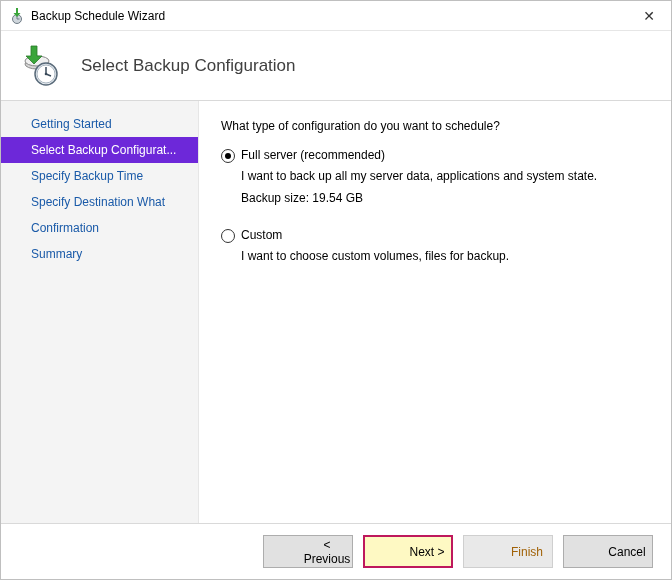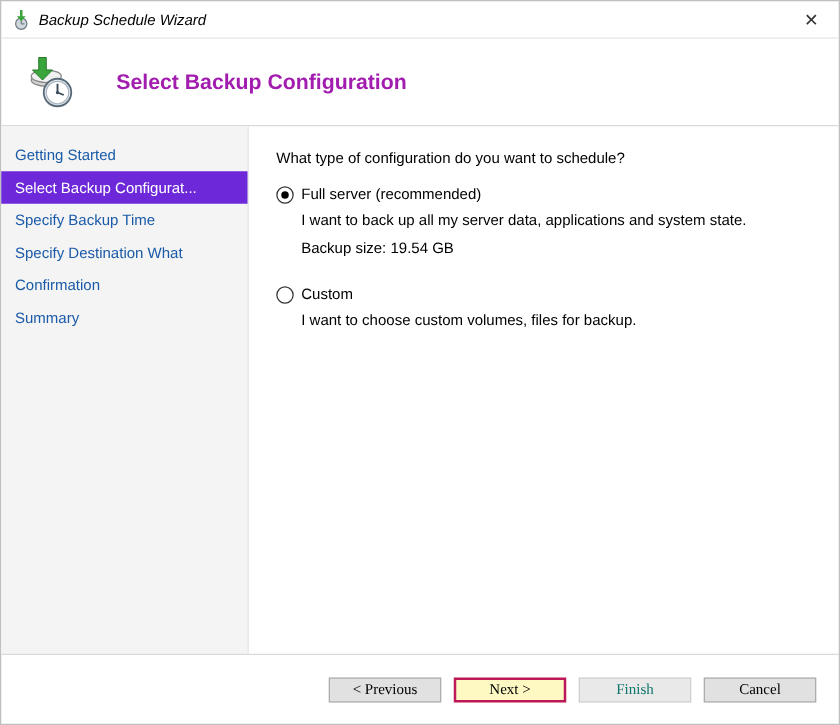--- a/index.html
+++ b/index.html
@@ -29,21 +29,21 @@
     border-bottom: 1px solid #e6e6e6;
   }
   .titlebar .app-icon {
     width: 16px;
     height: 16px;
     margin-right: 6px;
     display: flex;
     align-items: center;
     justify-content: center;
   }
-  .titlebar .title { flex: 1; font-style: italic; }
+  .titlebar .title { flex: 1; }
   .titlebar .close {
     width: 44px;
     height: 30px;
     display: flex;
     align-items: center;
     justify-content: center;
     font-family: Arial, sans-serif;
     font-size: 14px;
     color: #333;
   }
@@ -57,39 +57,39 @@
   }
   .header .big-icon {
     width: 48px;
     height: 48px;
     margin-right: 18px;
     display: flex;
     align-items: center;
     justify-content: center;
   }
   .header h1 {
-    margin: 12px;
+    margin: 0;
     font-size: 17px;
-    font-weight: 700;
-    color: #a21caf;
+    font-weight: 400;
+    color: #404040;
   }
 
   .body {
     flex: 1;
     display: flex;
     min-height: 0;
   }
   .sidebar {
     width: 198px;
     background: #f4f4f4;
     border-right: 1px solid #e6e6e6;
     padding-top: 10px;
   }
   .sidebar .step {
-    padding: 5px 12px 5px 11px;
+    padding: 5px 12px 5px 30px;
     color: #1a5aa8;
     cursor: default;
     white-space: nowrap;
     overflow: hidden;
     text-overflow: ellipsis;
     line-height: 16px;
   }
   .sidebar .step.active {
     background: #6d28d9;
     color: #fff;
@@ -141,37 +141,38 @@
     height: 56px;
     border-top: 1px solid #d9d9d9;
     display: flex;
     align-items: center;
     justify-content: flex-end;
     padding-right: 18px;
     gap: 10px;
   }
   .btn {
     width: 90px;
-    height: 20px;
+    height: 33px;
     border: 1px solid #adadad;
     background: #e1e1e1;
-    font-family: Liberation Serif, serif;
+    font-family: Liberation Sans, sans-serif;
     font-size: 12px;
     color: #000;
     display: inline-flex;
     align-items: center;
     justify-content: center;
     cursor: default;
+    padding-left: 44px;
   }
   .btn.primary {
     border: 2px solid #be185d;
     background: #fef9c3;
   }
   .btn.disabled {
-    color: #0f766e;
+    color: #a16207;
     border-color: #cfcfcf;
     background: #e9e9e9;
   }
 </style>
 </head>
 <body>
 
 <div class="window">
 
   <div class="titlebar">

